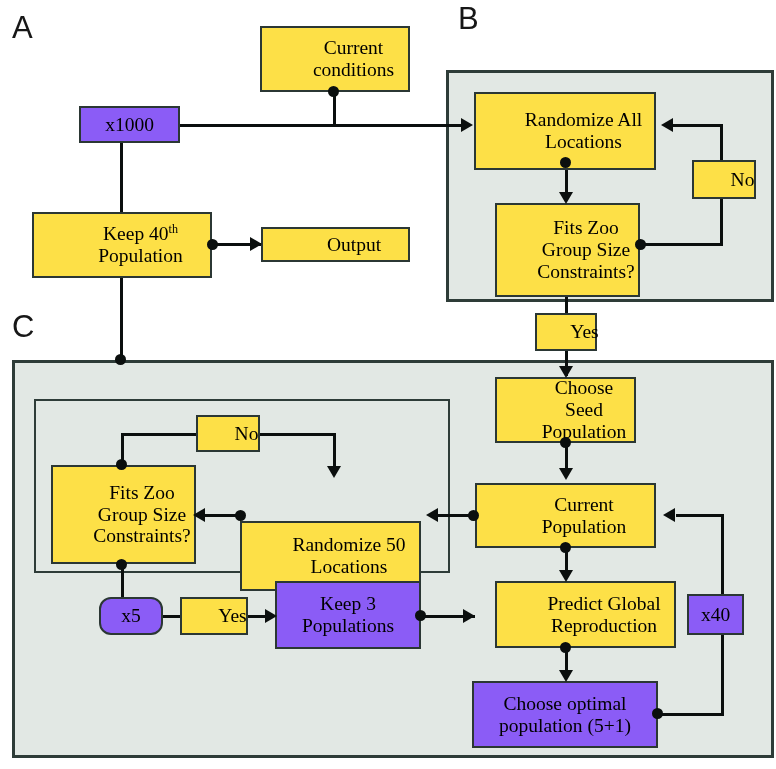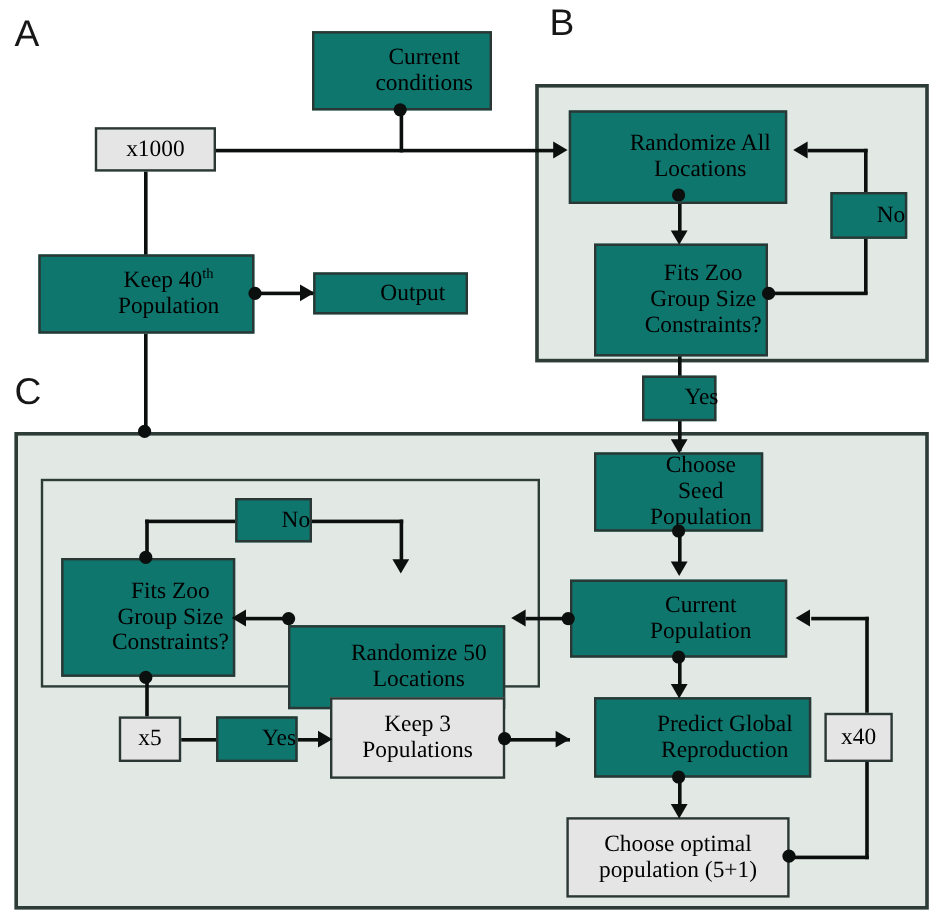--- a/index.html
+++ b/index.html
@@ -38,31 +38,31 @@
     font-size: 31px;
     color: #171717;
     line-height: 1;
     letter-spacing: 0px;
   }
   
   .node {
     position: absolute;
     box-sizing: border-box;
     border: 2.5px solid #2b3734;
-    background: #e5e5e5;
+    background: #8b5cf6;
     display: flex;
     align-items: center;
     justify-content: center;
     text-align: center;
     font-size: 19.5px;
     line-height: 1.12;
     color: #000000;
     z-index: 5;
   }
-  .node.white { background: #0f766e; padding-left: 37px; }
+  .node.white { background: #fde047; padding-left: 37px; }
   .node span.lbl { display: block; padding: 0 4px; }
   .node sup {
     font-size: 0.62em;
     vertical-align: super;
     line-height: 0;
   }
   
   .ln {
     position: absolute;
     background: #0b0f0e;
@@ -141,21 +141,21 @@
     <span class="lbl">x1000</span>
   </div>
 
   <div class="node white" style="left:32px; top:212px; width:180px; height:66px;">
     <span class="lbl">
       <span>Keep 40</span><sup>th</sup><br>
       <span>Population</span>
     </span>
   </div>
 
-  <div class="node white" style="left:261px; top:227px; width:129px; height:35px;">
+  <div class="node white" style="left:261px; top:227px; width:149px; height:35px;">
     <span class="lbl">Output</span>
   </div>
 
   <div class="ln v" style="left:565px; top:163px; height:34px;"></div>
   <div class="dot" style="left:560px; top:157px;"></div>
   <div class="arw down" style="left:559px; top:192px;"></div>
 
   <div class="ln h" style="left:640px; top:243px; width:83px;"></div>
   <div class="dot" style="left:635px; top:239px;"></div>
   <div class="ln v" style="left:720px; top:198px; height:47px;"></div>
@@ -249,21 +249,21 @@
     </span>
   </div>
 
   <div class="node white" style="left:240px; top:479px; width:181px; height:70px;margin-top:42px;">
     <span class="lbl">
       <span>Randomize 50</span><br>
       <span>Locations</span>
     </span>
   </div>
 
-  <div class="node" style="left:99px; top:597px; width:52px; height:38px;">
+  <div class="node" style="left:99px; top:597px; width:64px; height:38px;border-radius:12px;">
     <span class="lbl">x5</span>
   </div>
 
   <div class="node white" style="left:180px; top:597px; width:68px; height:38px;">
     <span class="lbl">Yes</span>
   </div>
 
   <div class="node" style="left:275px; top:581px; width:146px; height:68px;">
     <span class="lbl">
       <span>Keep 3</span><br>

